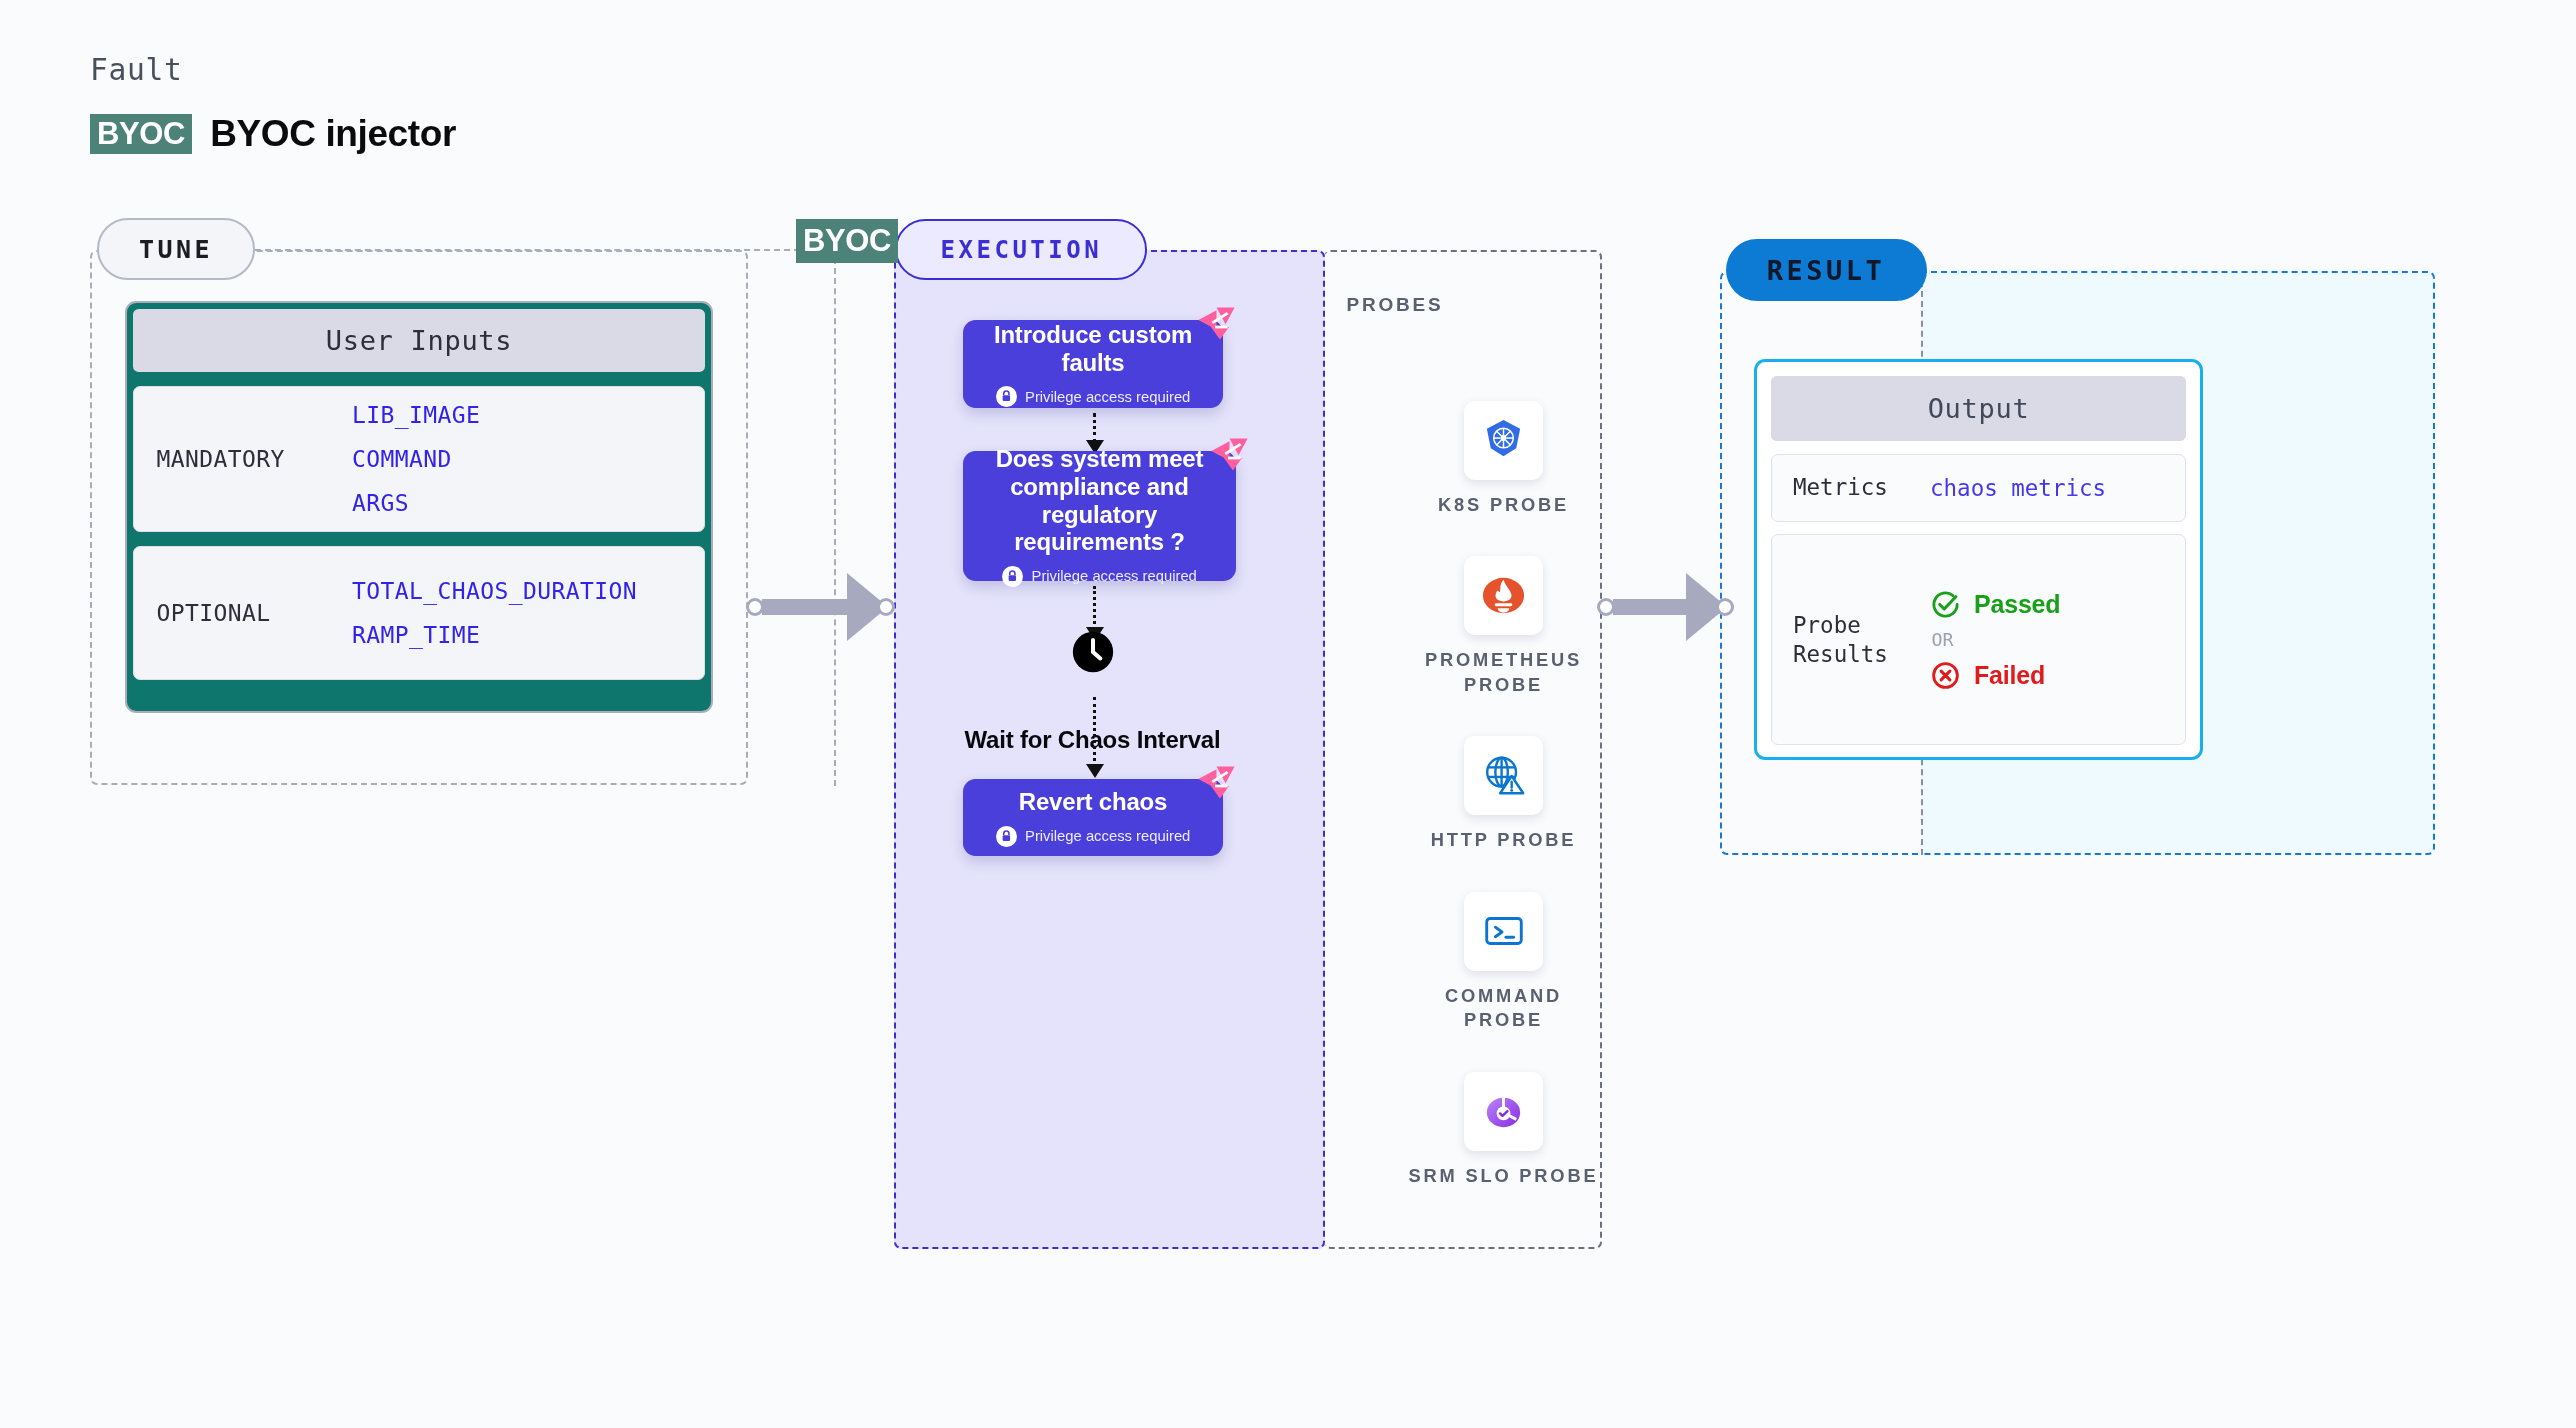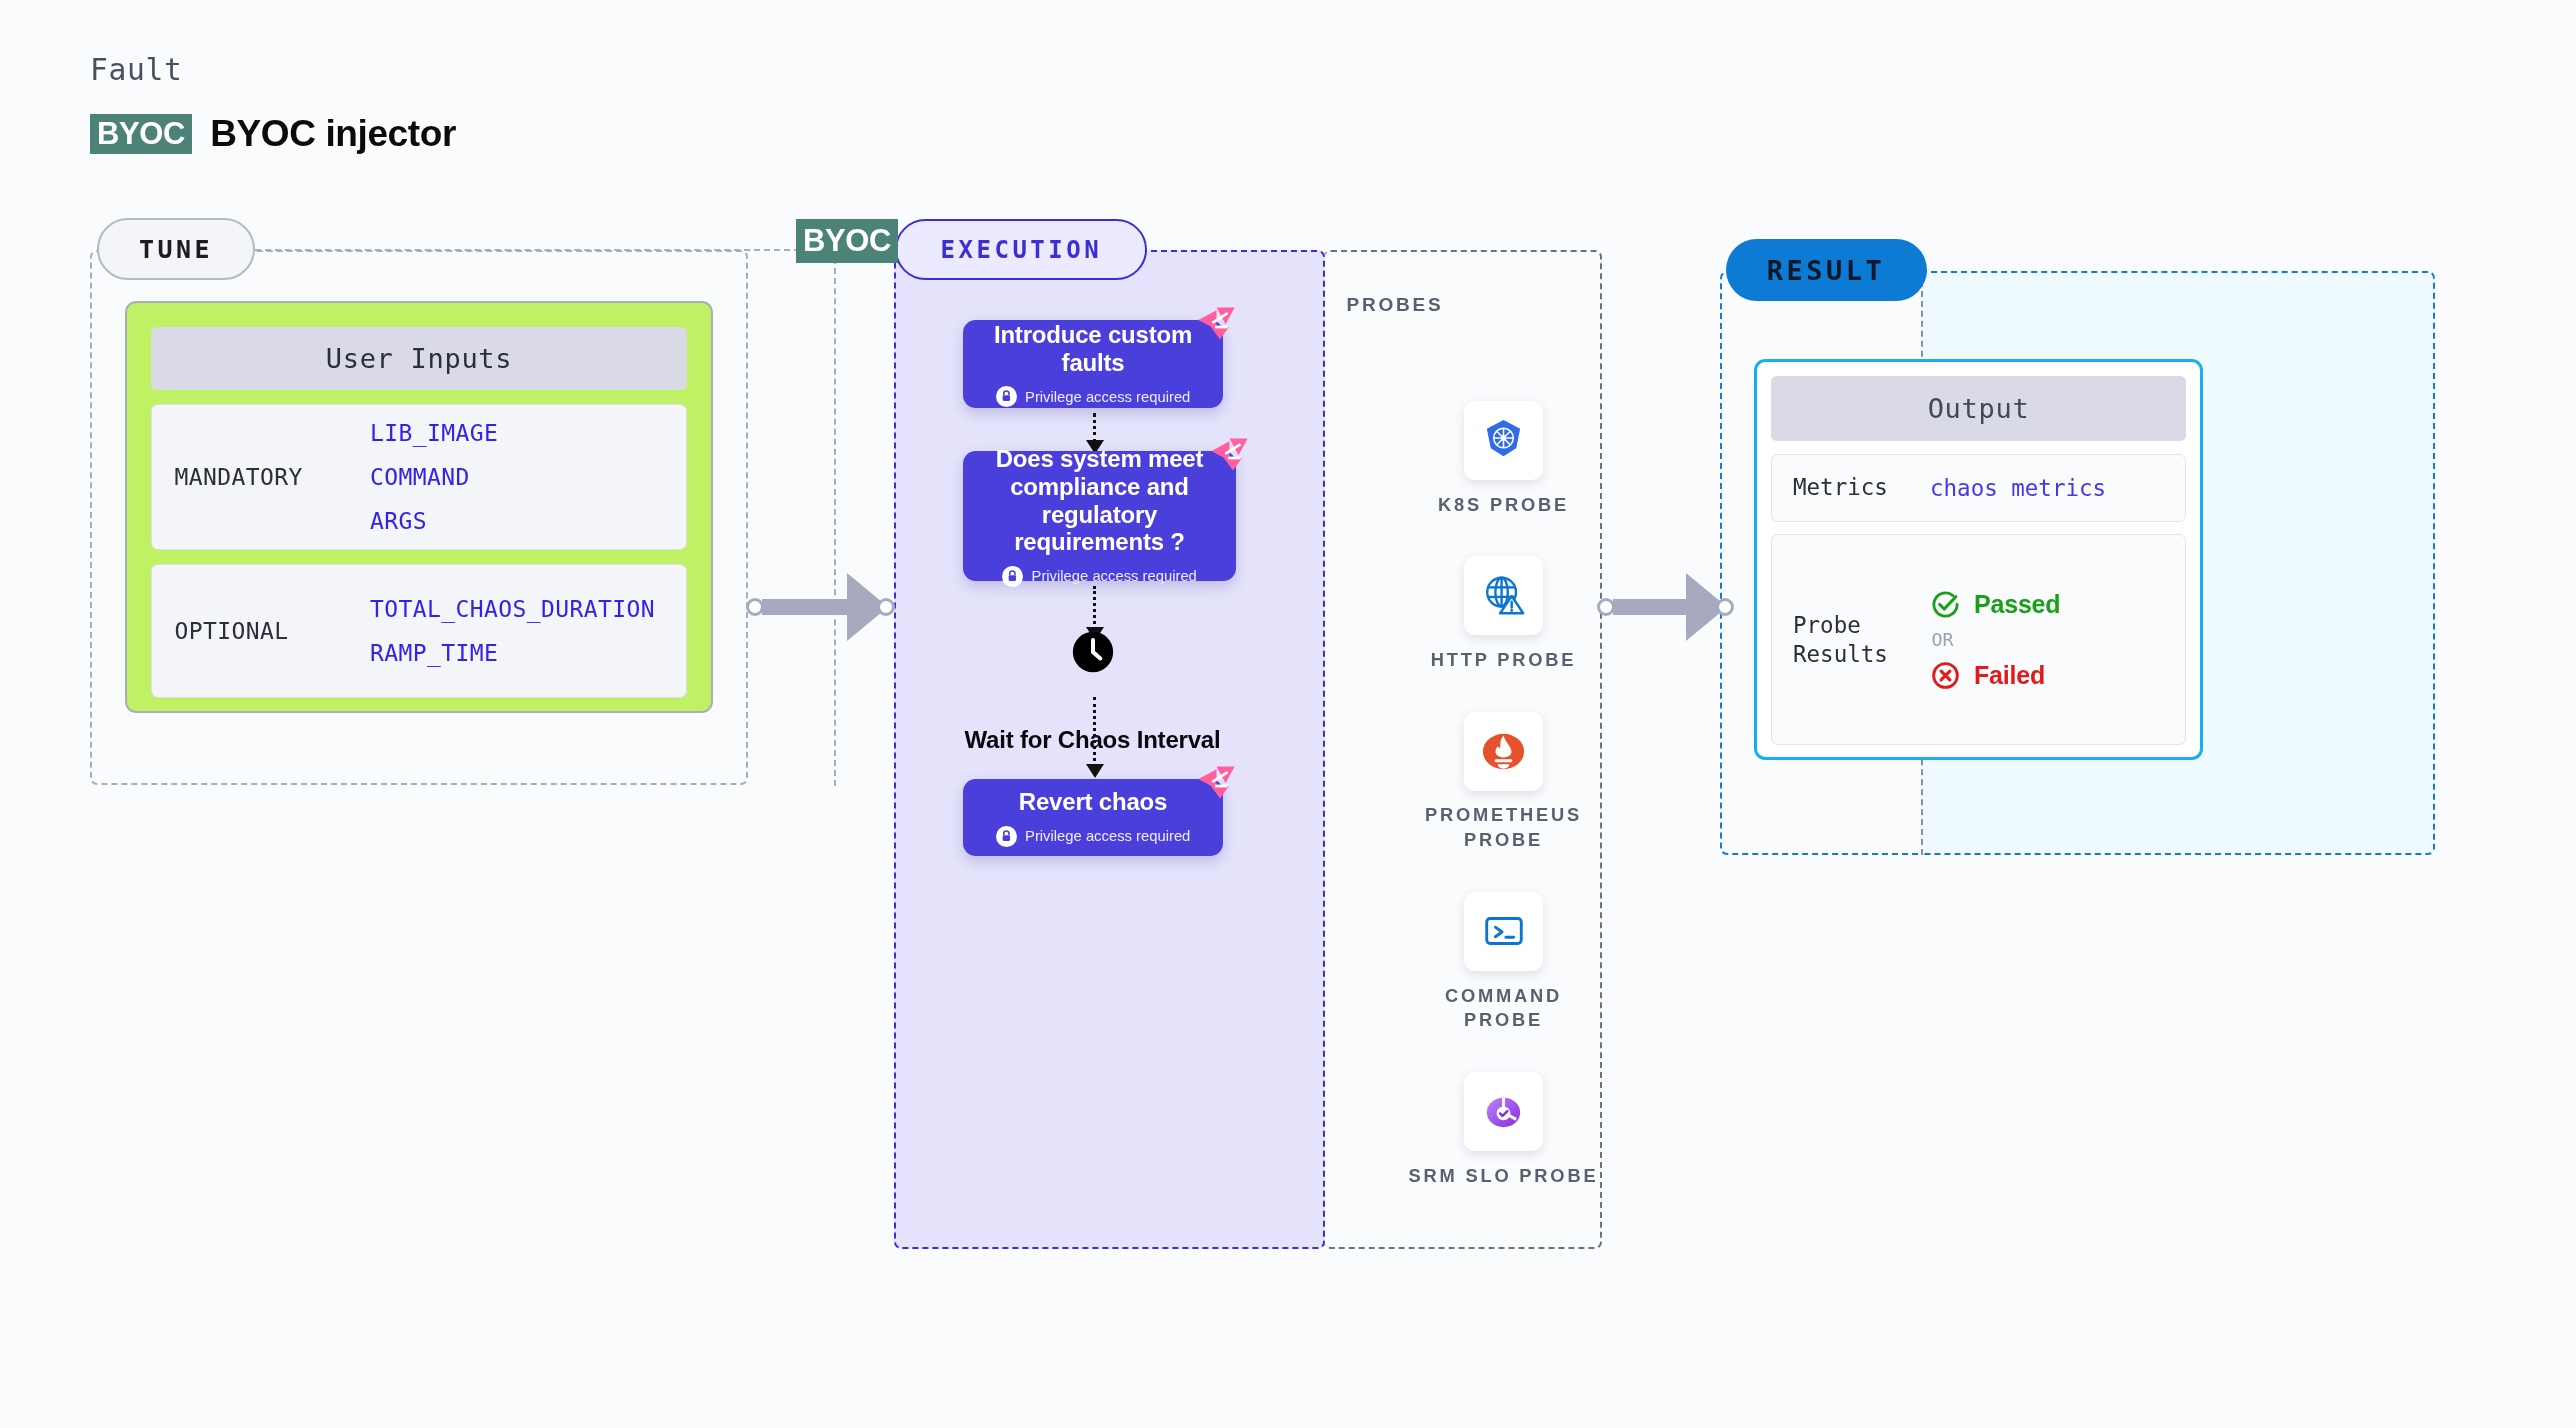--- a/index.html
+++ b/index.html
@@ -69,22 +69,22 @@
     padding: 5.6px 7px 7px 7px; letter-spacing: -0.4px; z-index: 7;
   }
   .tune-vline {
     position: absolute; left: 744px; top: -2.1px; height: 538px; width: 0;
     border-left: 2.1px dashed #a8adba;
   }
 
   .inputs-card {
     position: absolute; left: 35px; top: 51px;
     width: 588px; height: 412px;
-    background: #bef264; border: 2.1px solid #a9aeba; border-radius: 11.3px;
-    padding: 24px;
+    background: #0f766e; border: 2.1px solid #a9aeba; border-radius: 11.3px;
+    padding: 6px;
   }
   .inputs-head {
     height: 63px; background: #d9dae6; border-radius: 5.6px;
     display: flex; align-items: center; justify-content: center;
     font-family: "DejaVu Sans Mono", monospace;
     font-size: 27px; color: #2c2f39; letter-spacing: 0.7px;
   }
   .io-group {
     margin-top: 14px; background: #f4f5f9;
     border: 1.4px solid #dcdee8; border-radius: 7px;
@@ -442,46 +442,46 @@
               <path d="M64 31 L54 41"></path>
                 <path d="M46 49 L36 59"></path>
             </g>
           </svg>
         </div>
         <div class="probe-name">K8S PROBE</div>
       </div>
 
       <div class="probe-item">
         <div class="probe-tile">
+          <svg width="49" height="49" viewBox="0 0 100 100">
+            <ellipse cx="50" cy="50" rx="42" ry="36" fill="#e6522c"></ellipse>
+            <path d="M50 18 C40 30 46 36 42 44 C38 38 36 40 34 48 C32 56 40 62 50 62 C60 62 68 56 66 48 C64 38 56 34 50 18 Z" fill="#ffffff"></path>
+            <rect x="32" y="66" width="36" height="6" rx="3" fill="#ffffff"></rect>
+            <path d="M38 76 a12 9 0 0 0 24 0 Z" fill="#ffffff"></path>
+          </svg>
+        </div>
+        <div class="probe-name">PROMETHEUS PROBE</div>
+      </div>
+
+      <div class="probe-item">
+        <div class="probe-tile">
           <svg width="48" height="48" viewBox="0 0 100 100">
             <g fill="none" stroke="#0b76cf" stroke-width="5">
               <circle cx="45" cy="42" r="30"></circle>
               <ellipse cx="45" cy="42" rx="13" ry="30"></ellipse>
               <path d="M16 32 H74"></path>
                 <path d="M16 52 H74"></path>
               <path d="M45 12 V72"></path>
             </g>
             <path d="M66 50 L90 86 H42 Z" fill="#ffffff" stroke="#0b76cf" stroke-width="5" stroke-linejoin="round"></path>
             <path d="M66 62 V74" stroke="#0b76cf" stroke-width="5" stroke-linecap="round"></path>
             <circle cx="66" cy="80" r="3" fill="#0b76cf"></circle>
           </svg>
         </div>
         <div class="probe-name">HTTP PROBE</div>
-      </div>
-
-      <div class="probe-item">
-        <div class="probe-tile">
-          <svg width="49" height="49" viewBox="0 0 100 100">
-            <ellipse cx="50" cy="50" rx="42" ry="36" fill="#e6522c"></ellipse>
-            <path d="M50 18 C40 30 46 36 42 44 C38 38 36 40 34 48 C32 56 40 62 50 62 C60 62 68 56 66 48 C64 38 56 34 50 18 Z" fill="#ffffff"></path>
-            <rect x="32" y="66" width="36" height="6" rx="3" fill="#ffffff"></rect>
-            <path d="M38 76 a12 9 0 0 0 24 0 Z" fill="#ffffff"></path>
-          </svg>
-        </div>
-        <div class="probe-name">PROMETHEUS PROBE</div>
       </div>
 
       <div class="probe-item">
         <div class="probe-tile">
           <svg width="48" height="48" viewBox="0 0 100 100">
             <rect x="14" y="24" width="72" height="52" rx="7" fill="none" stroke="#0b76cf" stroke-width="6"></rect>
             <path d="M32 42 L46 52 L32 62" fill="none" stroke="#0b76cf" stroke-width="6" stroke-linecap="round" stroke-linejoin="round"></path>
             <path d="M54 63 H70" stroke="#0b76cf" stroke-width="6" stroke-linecap="round"></path>
           </svg>
         </div>

